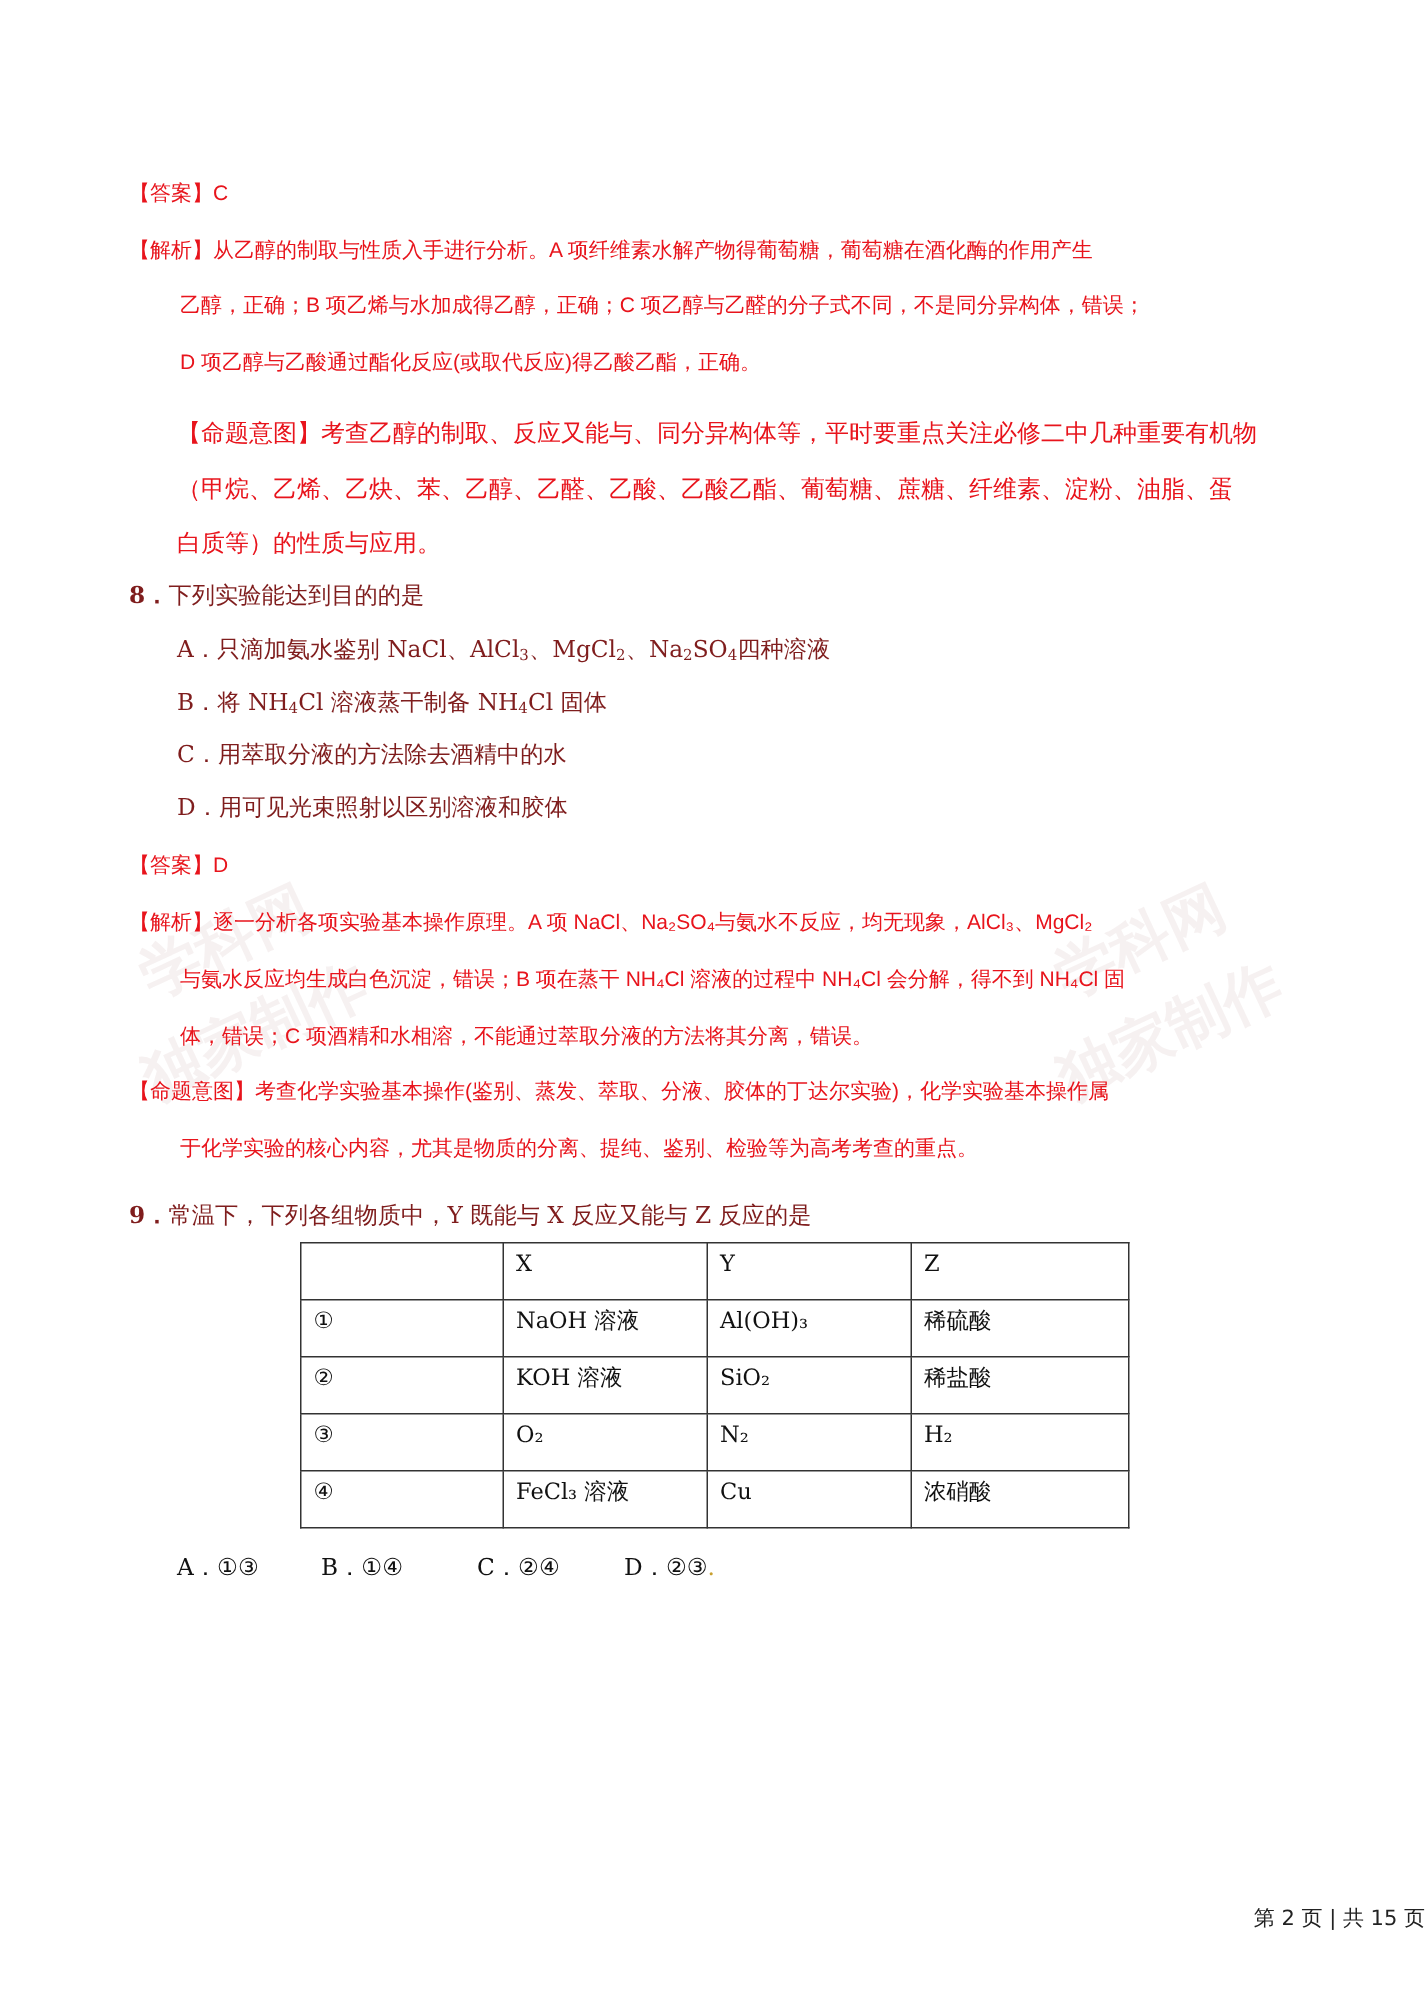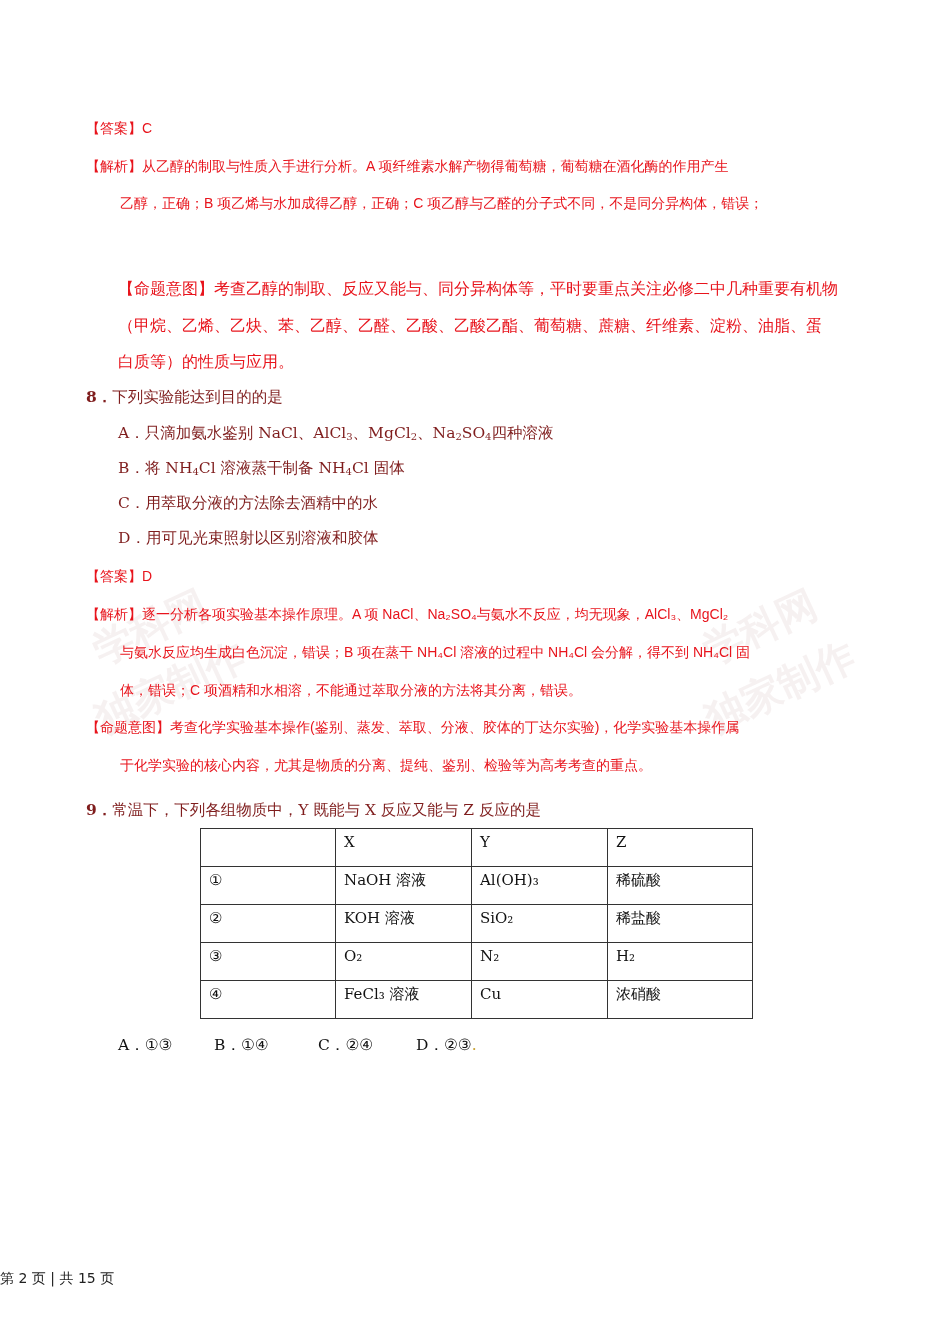--- a/index.html
+++ b/index.html
@@ -12,21 +12,21 @@
   .blk{font-size:15.5px;color:#7f1d1d;}
   .qnum{font-weight:bold;}
   sub{font-size:10px;vertical-align:-2px;line-height:0;}
   table.t{position:absolute;left:200px;top:828px;border-collapse:collapse;
           font-family:"DejaVu Serif","Liberation Serif",serif;font-size:15px;color:#111;}
   table.t td{border:1px solid #333;height:38px;vertical-align:top;padding:4px 8px 0 8px;box-sizing:border-box;}
   .c0{width:135px}.c1{width:136px}.c2{width:136px}.c3{width:145px}
   .opts{position:absolute;top:1035px;left:118px;font-size:15.5px;white-space:nowrap;}
   .opts span{display:inline-block;}
   .dot{color:#c8a030;}
-  .footer{position:absolute;top:1270px;left:0;width:950px;text-align:left;font-size:14px;color:#222;
+  .footer{position:absolute;top:1270px;left:0;width:950px;text-align:right;font-size:14px;color:#222;
           font-family:"DejaVu Sans","Liberation Sans",sans-serif;}
   .wm{position:absolute;color:rgba(220,200,200,0.25);font-size:40px;font-weight:bold;transform:rotate(-25deg);
       font-family:"DejaVu Sans","Liberation Sans",sans-serif;white-space:nowrap;pointer-events:none;}
 </style>
 </head>
 <body>
 
 <div class="page">
 
   <div class="wm" style="left:90px;top:600px;">学科网</div>
@@ -34,20 +34,21 @@
   <div class="wm" style="left:700px;top:600px;">学科网</div>
   <div class="wm" style="left:700px;top:660px;">独家制作</div>
 
   <div class="line red" style="left:86px;top:118px;">
     <span>【答案】</span><span>C</span>
   </div>
   <div class="line red" style="left:86px;top:156px;">
     <span>【解析】</span><span>从乙醇的制取与性质入手进行分析。A 项纤维素水解产物得葡萄糖，葡萄糖在酒化酶的作用产生</span>
   </div>
   <div class="line red" style="left:120px;top:193px;">乙醇，正确；B 项乙烯与水加成得乙醇，正确；C 项乙醇与乙醛的分子式不同，不是同分异构体，错误；</div>
+  <div class="line red" style="left:120px;top:231px;">D 项乙醇与乙酸通过酯化反应(或取代反应)得乙酸乙酯，正确。</div>
 
   <div class="line redthin" style="left:118px;top:279px;">
     <span>【命题意图】</span><span>考查乙醇的制取、反应又能与、同分异构体等，平时要重点关注必修二中几种重要有机物</span>
   </div>
   <div class="line redthin" style="left:118px;top:316px;">（甲烷、乙烯、乙炔、苯、乙醇、乙醛、乙酸、乙酸乙酯、葡萄糖、蔗糖、纤维素、淀粉、油脂、蛋</div>
   <div class="line redthin" style="left:118px;top:352px;">白质等）的性质与应用。</div>
 
   <div class="line blk" style="left:86px;top:387px;">
     <span class="qnum">8．</span><span>下列实验能达到目的的是</span>
   </div>

